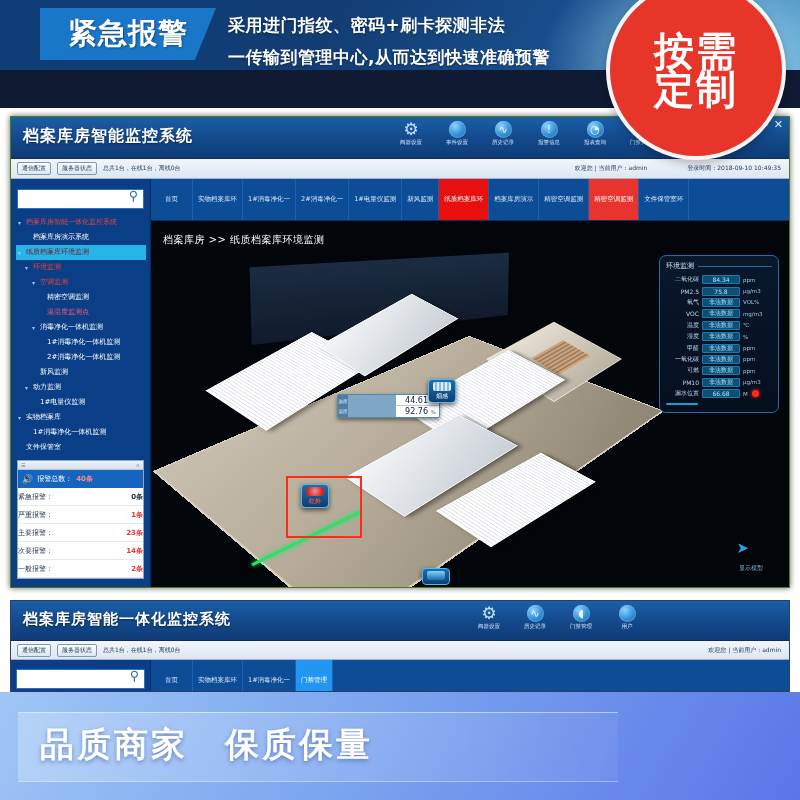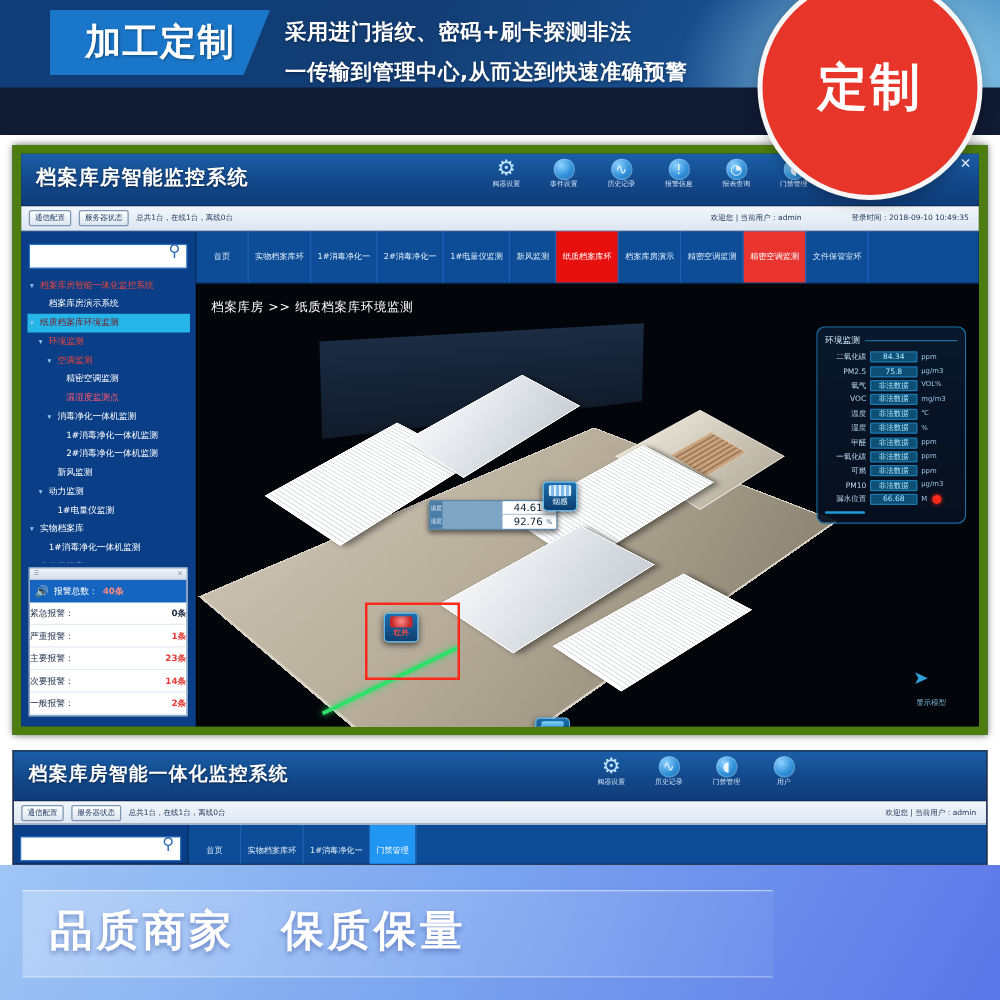--- a/index.html
+++ b/index.html
@@ -37,21 +37,21 @@
   #promo-top .line.l1 { left:228px; top:14px; }
   #promo-top .line.l2 { left:228px; top:46px; }
   #promo-top .dark-strip {
     position:absolute; left:0; bottom:0; width:800px; height:38px;
     background:#101a33;
   }
 
   
   #app-window {
     position:absolute; left:10px; top:116px; width:780px; height:472px;
-    background:#0b1226; border:7px solid #4d7c0f;
+    background:#0b1226; border:1px solid #4d7c0f;
     box-shadow: 0 0 6px rgba(0,0,0,.6);
     display:flex; flex-direction:column;
   }
   .titlebar {
     position:relative; height:42px; flex:0 0 42px;
     background: linear-gradient(180deg,#1b5fa8 0%,#13488a 55%,#0f3c78 100%);
     border-bottom:1px solid #0a2d5e;
   }
   .app-title {
     position:absolute; left:12px; top:9px;
@@ -359,21 +359,21 @@
   #promo-seal span {
     color:#ffffff; font-size:40px; font-weight:bold; letter-spacing:2px;
   }
 </style>
 </head>
 <body>
 
 <div id="promo-top">
   <div class="sky"></div>
   <div id="promo-badge-top">
-    <span>加工定制</span>
+    <span>紧急报警</span>
   </div>
   <div class="line l1">采用进门指纹、密码+刷卡探测非法</div>
   <div class="line l2">一传输到管理中心,从而达到快速准确预警</div>
   <div class="dark-strip"></div>
 </div>
 
 <div id="app-window">
 
   <div class="titlebar">
     <div class="app-title">档案库房智能监控系统</div>
@@ -734,14 +734,15 @@
       <div class="w2-sub">档案库房 &gt;&gt; 门禁管理</div>
     </div>
   </div>
 </div>
 
 <div id="promo-bottom">
   <div class="plate"></div>
   <div class="txt">品质商家　保质保量</div>
 </div>
 <div id="promo-seal">
+  <span>按需</span>
   <span>定制</span>
 </div>
 
 </body></html>

